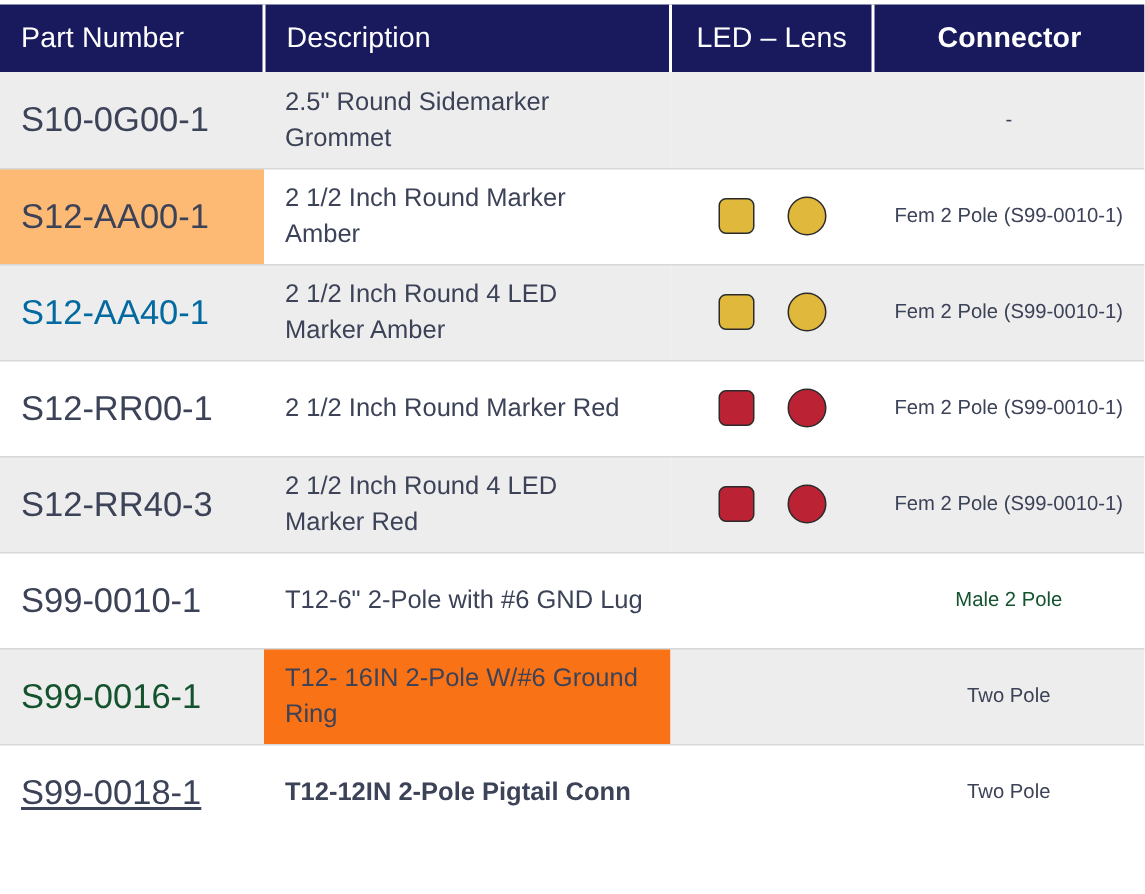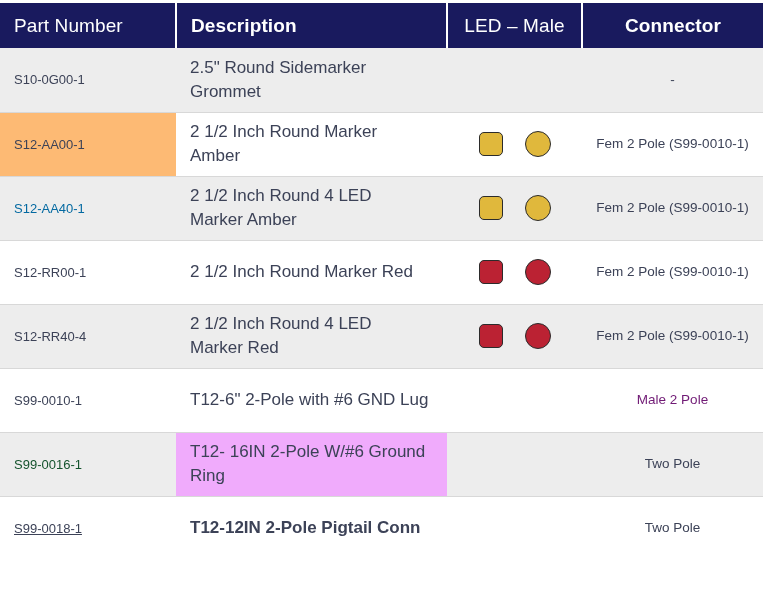--- a/index.html
+++ b/index.html
@@ -55,21 +55,21 @@
   tbody tr.shade td { background: #EDEDED; }
   tbody tr.plain td { background: #FFFFFF; }
   tbody tr td {
     border-bottom: 1px solid #D8D8D8;
   }
   tbody tr:last-child td {
     border-bottom: none;
   }
 
   td.part {
-    font-size: 13px;
+    font-size: 23px;
     color: #3C4257;
     padding: 0 0 0 14px;
     vertical-align: middle;
     height: 64px;
     box-sizing: border-box;
   }
   td.desc {
     font-size: 17px;
     color: #3C4257;
     padding: 0 18px 0 14px;
@@ -122,22 +122,22 @@
   <table class="parts">
     <colgroup>
       <col class="c-part">
         <col class="c-desc">
         <col class="c-led">
         <col class="c-conn">
     </colgroup>
     <thead>
       <tr>
         <th style="background: rgb(25, 26, 94); color: rgb(255, 255, 255);">Part Number</th>
-        <th style="background: rgb(25, 26, 94); color: rgb(255, 255, 255); font-weight: bold;">Description</th>
-        <th class="center" style="background: rgb(25, 26, 94); color: rgb(255, 255, 255);">LED – Male</th>
+        <th style="background: rgb(25, 26, 94); color: rgb(255, 255, 255);">Description</th>
+        <th class="center" style="background: rgb(25, 26, 94); color: rgb(255, 255, 255);">LED – Lens</th>
         <th class="center" style="background: rgb(25, 26, 94); color: rgb(255, 255, 255); font-weight: bold;">Connector</th>
       </tr>
     </thead>
     <tbody id="tbody">
         <tr class="shade">
           <td class="part" style="background: rgb(237, 237, 237); color: rgb(60, 66, 87);">S10-0G00-1</td>
           <td class="desc" style="background: rgb(237, 237, 237); color: rgb(60, 66, 87);">2.5" Round Sidemarker Grommet</td>
           <td class="led" style="background: rgb(237, 237, 237); color: rgb(60, 66, 87);"><span class="empty-cell"></span></td>
           <td class="conn dash" style="background: rgb(237, 237, 237); color: rgb(60, 66, 87);">-</td>
         </tr>
@@ -168,39 +168,39 @@
           <td class="desc" style="background: rgb(255, 255, 255); color: rgb(60, 66, 87);">2 1/2 Inch Round Marker Red</td>
           <td class="led" style="background: rgb(255, 255, 255); color: rgb(60, 66, 87);">
             <div class="swatches">
               <div class="sw-square" style="background: rgb(187, 34, 51); border-color: rgb(43, 43, 43);"></div>
               <div class="sw-circle" style="background: rgb(187, 34, 51); border-color: rgb(43, 43, 43);"></div>
             </div>
           </td>
           <td class="conn" style="background: rgb(255, 255, 255); color: rgb(60, 66, 87);">Fem 2 Pole (S99-0010-1)</td>
         </tr>
         <tr class="shade">
-          <td class="part" style="background: rgb(237, 237, 237); color: rgb(60, 66, 87);">S12-RR40-4</td>
+          <td class="part" style="background: rgb(237, 237, 237); color: rgb(60, 66, 87);">S12-RR40-3</td>
           <td class="desc" style="background: rgb(237, 237, 237); color: rgb(60, 66, 87);">2 1/2 Inch Round 4 LED Marker Red</td>
           <td class="led" style="background: rgb(237, 237, 237); color: rgb(60, 66, 87);">
             <div class="swatches">
               <div class="sw-square" style="background: rgb(187, 34, 51); border-color: rgb(43, 43, 43);"></div>
               <div class="sw-circle" style="background: rgb(187, 34, 51); border-color: rgb(43, 43, 43);"></div>
             </div>
           </td>
           <td class="conn" style="background: rgb(237, 237, 237); color: rgb(60, 66, 87);">Fem 2 Pole (S99-0010-1)</td>
         </tr>
         <tr class="plain">
           <td class="part" style="background: rgb(255, 255, 255); color: rgb(60, 66, 87);">S99-0010-1</td>
           <td class="desc" style="background: rgb(255, 255, 255); color: rgb(60, 66, 87);">T12-6" 2-Pole with #6 GND Lug</td>
           <td class="led" style="background: rgb(255, 255, 255); color: rgb(60, 66, 87);"><span class="empty-cell"></span></td>
-          <td class="conn" style="background: rgb(255, 255, 255); color: #701a75;">Male 2 Pole</td>
+          <td class="conn" style="background: rgb(255, 255, 255); color: #14532d;">Male 2 Pole</td>
         </tr>
         <tr class="shade">
           <td class="part" style="background: rgb(237, 237, 237); color: #14532d;">S99-0016-1</td>
-          <td class="desc" style="background: #f0abfc; color: rgb(60, 66, 87);">T12- 16IN 2-Pole W/#6 Ground Ring</td>
+          <td class="desc" style="background: #f97316; color: rgb(60, 66, 87);">T12- 16IN 2-Pole W/#6 Ground Ring</td>
           <td class="led" style="background: rgb(237, 237, 237); color: rgb(60, 66, 87);"><span class="empty-cell"></span></td>
           <td class="conn" style="background: rgb(237, 237, 237); color: rgb(60, 66, 87);">Two Pole</td>
         </tr>
         <tr class="plain">
           <td class="part" style="background: rgb(255, 255, 255); color: rgb(60, 66, 87); text-decoration: underline;">S99-0018-1</td>
           <td class="desc" style="background: rgb(255, 255, 255); color: rgb(60, 66, 87); font-weight: bold;">T12-12IN 2-Pole Pigtail Conn</td>
           <td class="led" style="background: rgb(255, 255, 255); color: rgb(60, 66, 87);"><span class="empty-cell"></span></td>
           <td class="conn" style="background: rgb(255, 255, 255); color: rgb(60, 66, 87);">Two Pole</td>
         </tr>
       </tbody>

